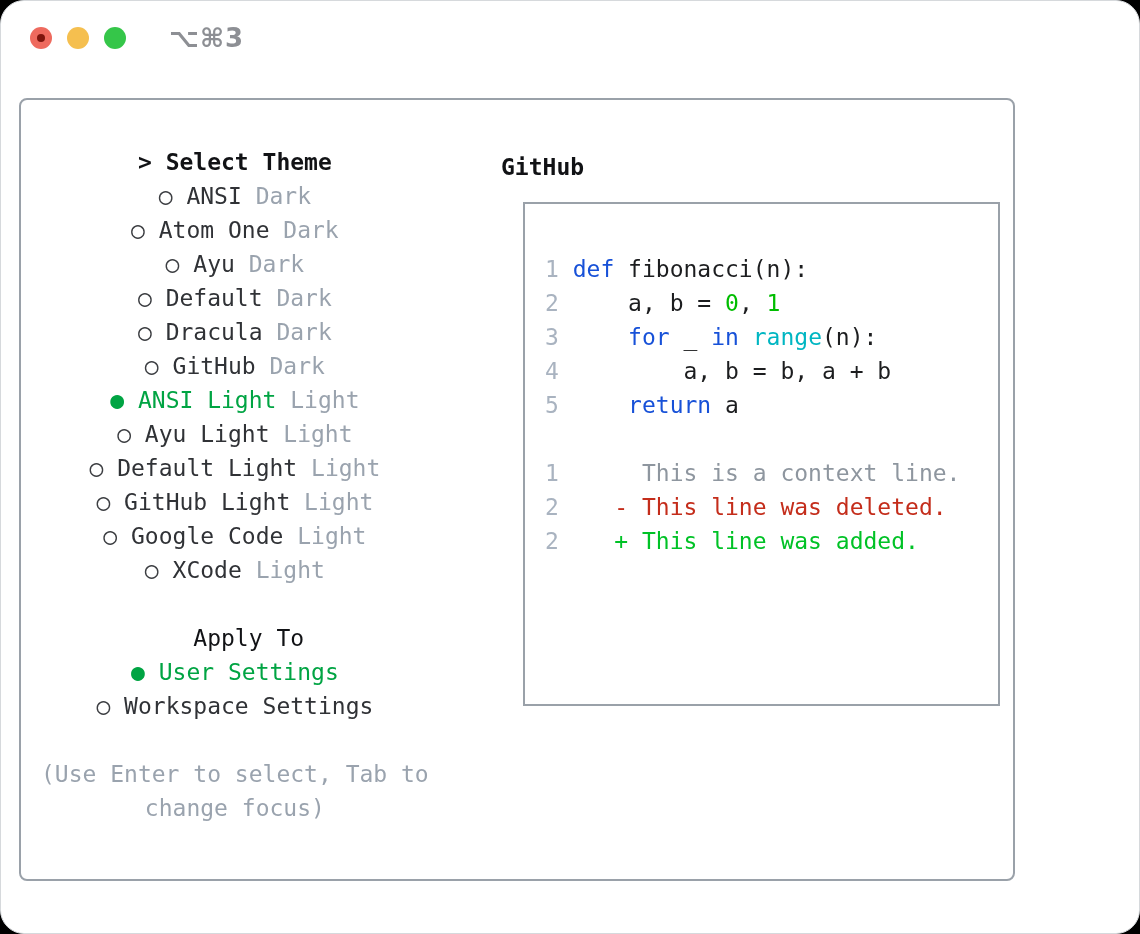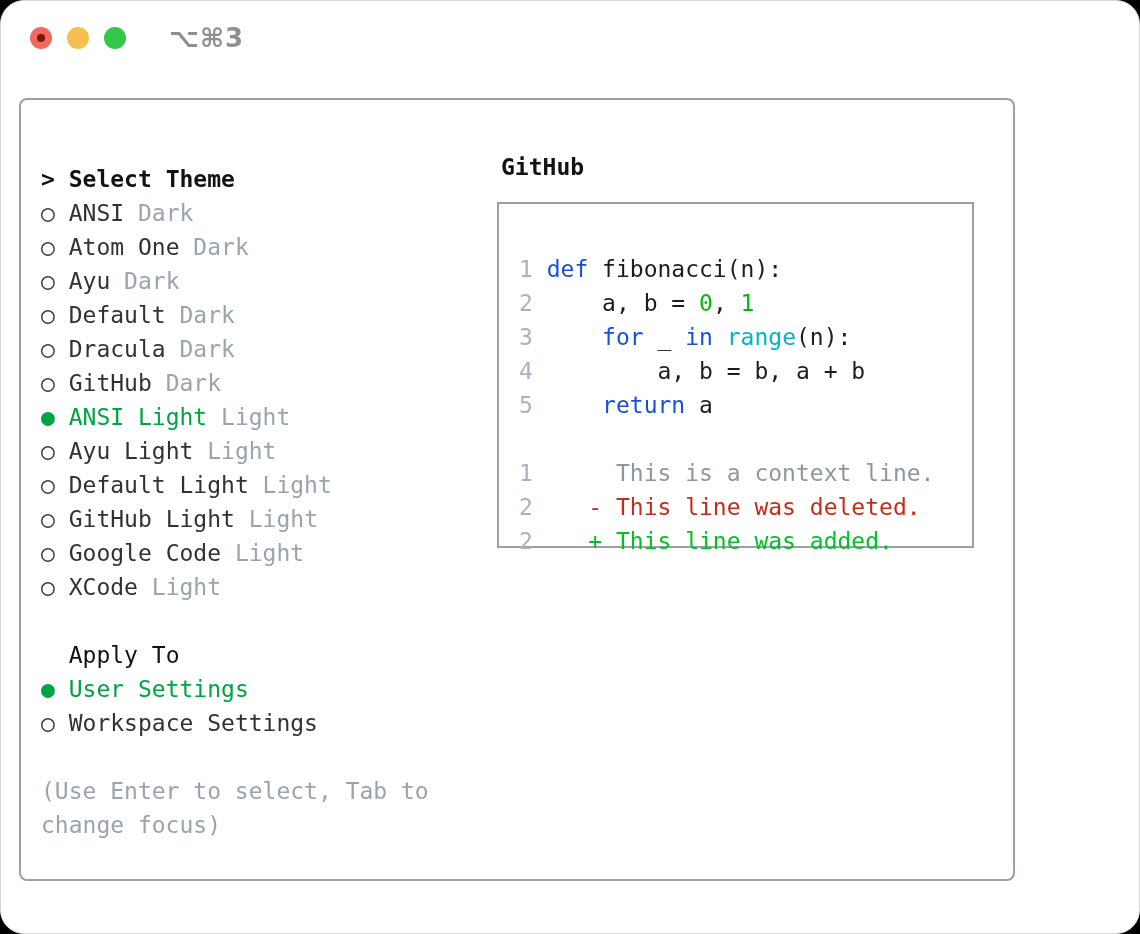--- a/index.html
+++ b/index.html
@@ -35,33 +35,34 @@
   }
   .main-panel {
     position:absolute; left:18px; top:97px;
     width:996px; height:783px;
     border:2px solid #9aa1a9;
     border-radius:8px;
     box-sizing:border-box;
     background:#ffffff;
   }
   .left-col {
-    position:absolute; left:20px; top:62px;
+    position:absolute; left:20px; top:45px;
     font-size:23px; line-height:34px;
     white-space:pre;
+    text-align:center;
   }
   .row { height:34px; }
   .preview-header {
     position:absolute; left:480px; top:50px;
     font-size:23px; line-height:34px; font-weight:bold; color:#111215;
     white-space:pre;
   }
   .preview-box {
-    position:absolute; left:476px; top:102px;
-    width:477px; height:346px;
+    position:absolute; left:502px; top:102px;
+    width:477px; height:504px;
     border:2px solid #9aa1a9;
     box-sizing:border-box;
     background:#ffffff;
     padding-left:12px;
   }
   .code {
     position:absolute; left:20px; top:48px;
     font-size:23px; line-height:34px;
     white-space:pre;
   }

